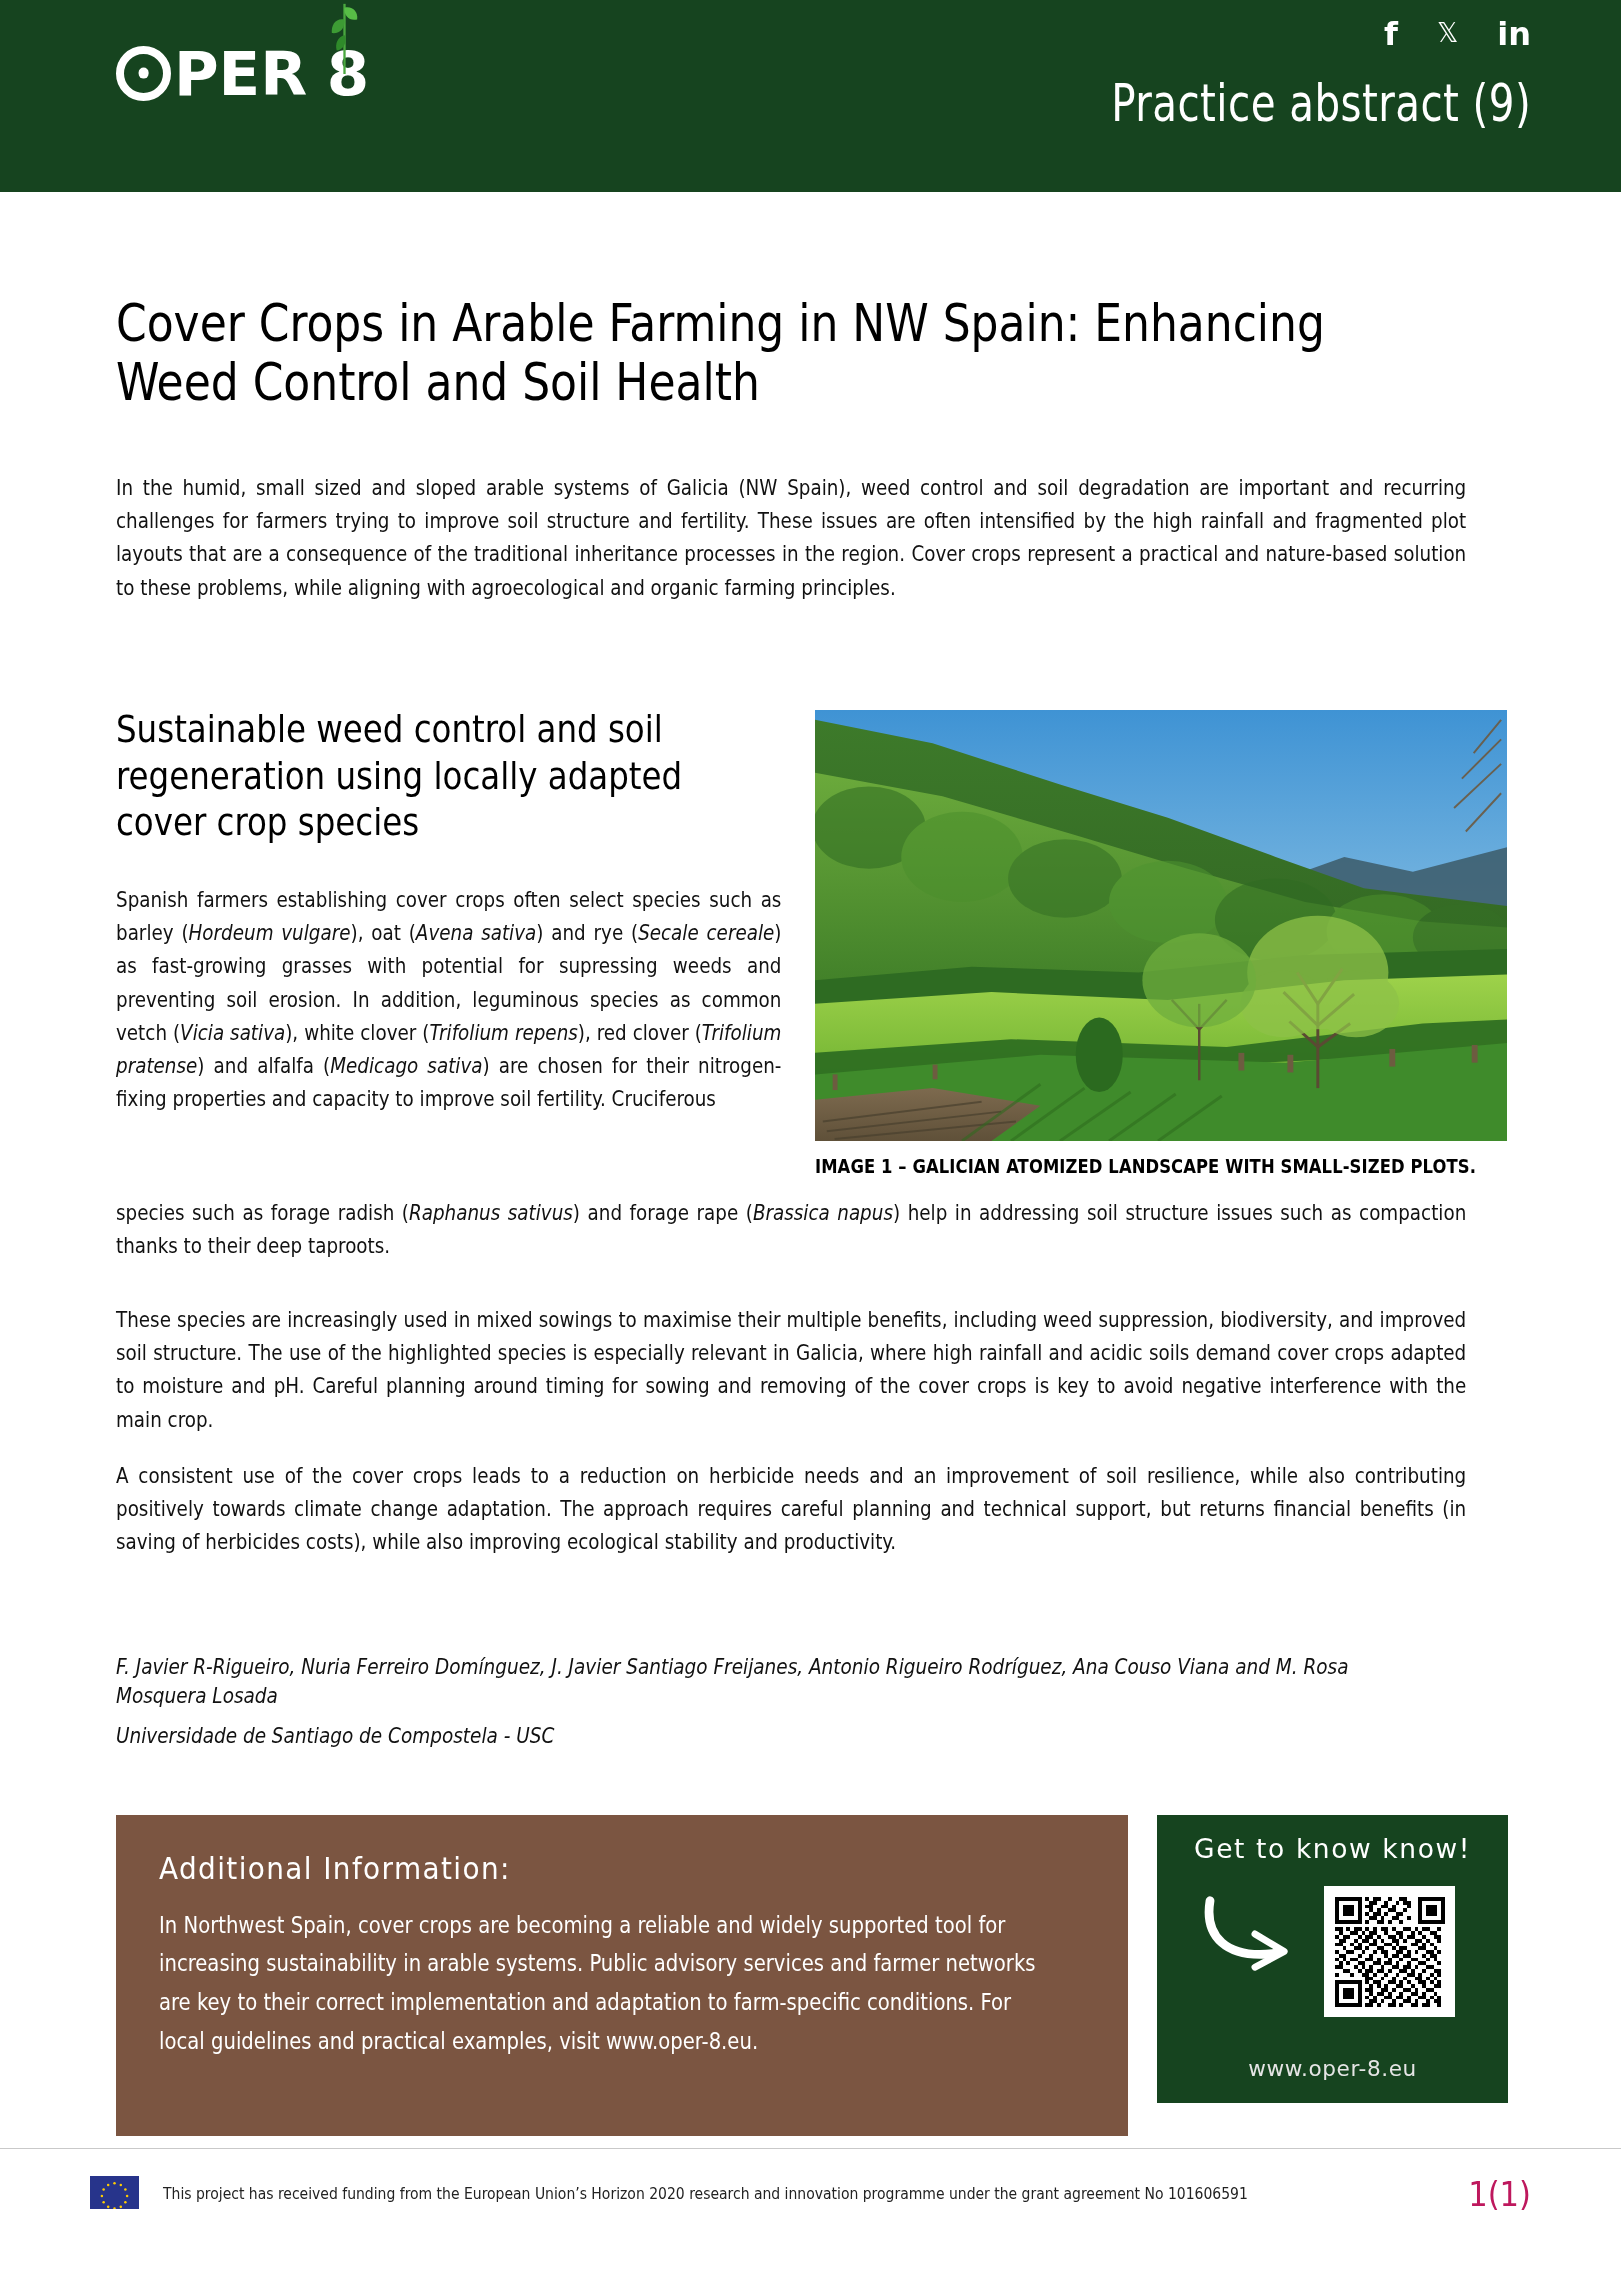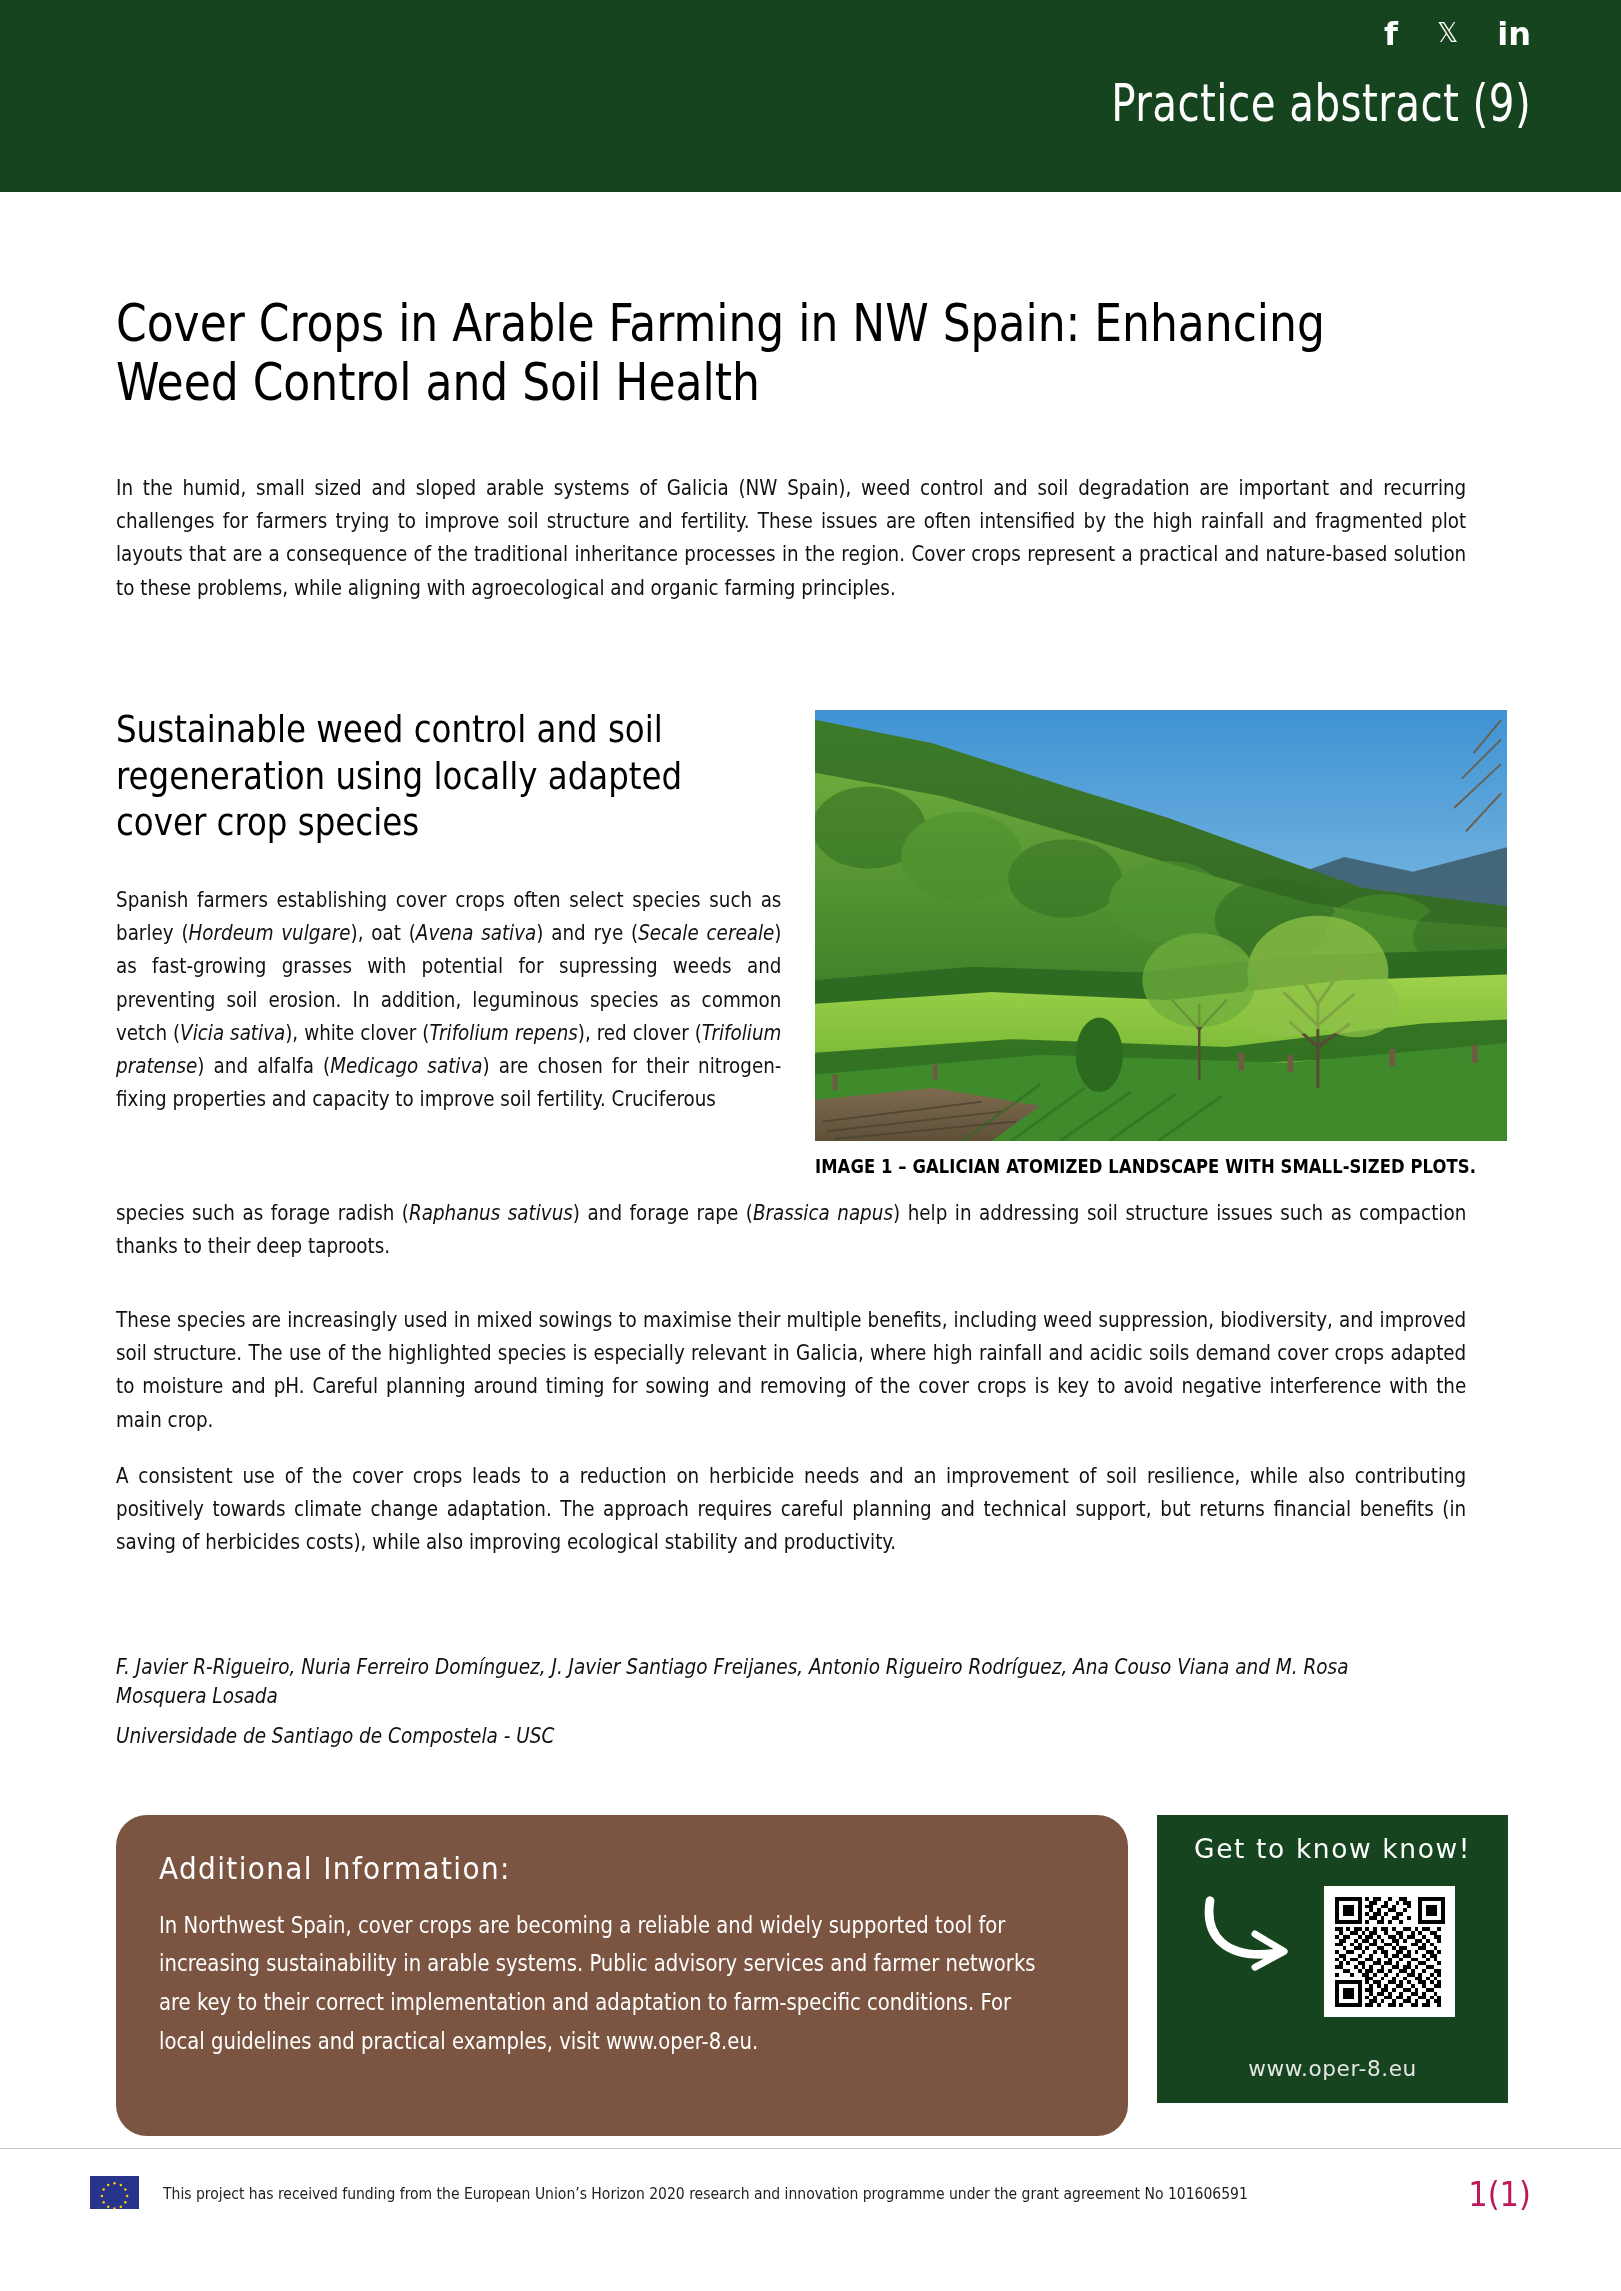--- a/index.html
+++ b/index.html
@@ -182,21 +182,20 @@
     transform: scaleX(0.95);
     transform-origin: left top;
   }
 
   
   .addinfo {
     position: absolute; left: 116px; top: 1623px;
     width: 1012px; height: 321px;
     background: #7B5541;
     padding: 35px 43px 0 43px;
-    border-radius: 31px;
   }
   .addinfo h3 {
     font-family: "DejaVu Sans Condensed", "Liberation Sans Narrow", "Liberation Sans", sans-serif;
     font-weight: 400;
     font-size: 31px;
     color: #ffffff;
     letter-spacing: 1.4px;
     margin-bottom: 19.6px;
   }
   .addinfo p {
@@ -269,20 +268,31 @@
     color: #be185d;
   }
 </style>
 </head>
 <body>
 
 <div class="page">
 
   <div class="header">
 
+    <div class="logo-wrap">
+      <span class="logo-text">
+        <span class="logo-o"></span><span class="logo-letters">PER</span><span class="logo-eight">8</span>
+      </span>
+      <svg class="sprout" viewBox="0 0 40 78">
+        <path d="M20 78 L20 6" stroke="#4aa83f" stroke-width="2.4" fill="none"></path>
+        <path d="M20 22 C11 20 6 28 7 36 C15 37 21 31 20 22 Z" fill="#3d9b34"></path>
+        <path d="M20 10 C28 8 34 14 33 22 C25 24 19 18 20 10 Z" fill="#57bd46"></path>
+        <path d="M20 38 C13 40 10 47 12 54 C19 53 23 46 20 38 Z" fill="#2f8a2a"></path>
+      </svg>
+    </div>
 
     <div class="social">
       <span>f</span>
       <span class="ic-x">𝕏</span>
       <span>in</span>
     </div>
 
     <div class="header-title">Practice abstract (9)</div>
   </div>
 

